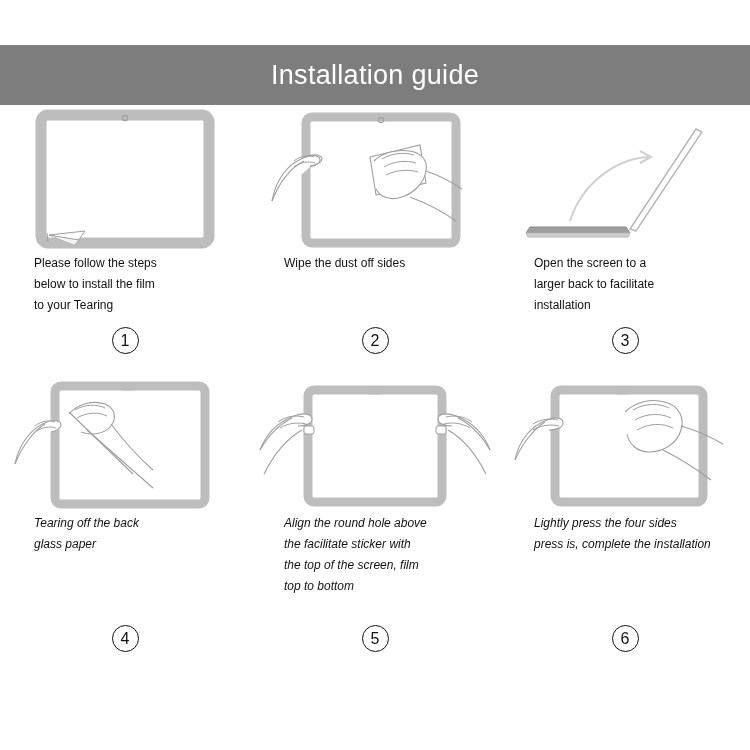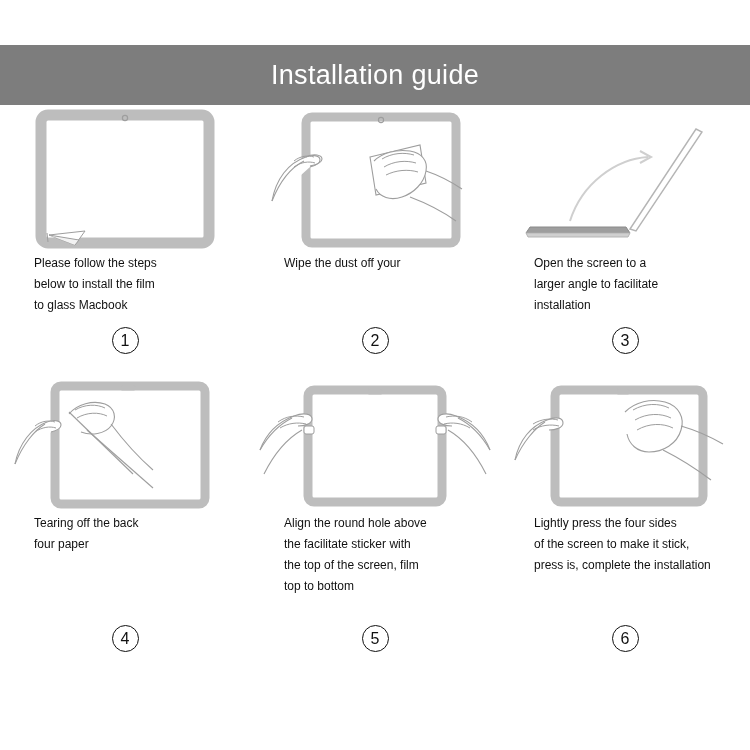--- a/index.html
+++ b/index.html
@@ -70,21 +70,21 @@
   .art-box svg { display: block; overflow: visible; }
 
   .step-text {
     font-size: 12px;
     line-height: 21px;
     color: #111111;
     padding-left: 20px;
     padding-right: 4px;
     min-height: 74px;
   }
-  .row2 .step-text { min-height: 112px; }
+  .row2 .step-text { min-height: 112px; font-style: italic; }
   .step-text div { white-space: nowrap; }
 
   .num-wrap {
     display: flex;
     justify-content: center;
     align-items: flex-start;
     height: 48px;
   }
   .num-circle {
     width: 27px;
@@ -122,21 +122,21 @@
           <rect x="6" y="6" width="168" height="128" rx="7" ry="7" fill="none" stroke="#bdbdbd" stroke-width="11"></rect>
           <circle cx="90" cy="9" r="2.6" fill="none" stroke="#9e9e9e" stroke-width="1.2"></circle>
           <path d="M14 126 L50 122 L40 136 Z" fill="#ffffff" stroke="#9e9e9e" stroke-width="1"></path>
           <path d="M14 126 L44 131 L40 136" fill="#f2f2f2" stroke="#9e9e9e" stroke-width="1"></path>
           <path d="M12 124 L13 133" stroke="#9e9e9e" stroke-width="1" fill="none"></path>
         </svg>
       </div>
       <div class="step-text">
         <div>Please follow the steps</div>
         <div>below to install the film</div>
-        <div>to glass Macbook</div>
+        <div>to your Tearing</div>
       </div>
       <div class="num-wrap">
         <div class="num-circle">1</div>
       </div>
     </div>
 
     <div class="step-cell row1">
       <div class="art-box">
         <svg width="210" height="140" viewBox="0 0 210 140">
           <rect x="36" y="8" width="150" height="126" rx="6" ry="6" fill="none" stroke="#bdbdbd" stroke-width="9"></rect>
@@ -152,21 +152,21 @@
 
           <path d="M104 52 C112 44 126 40 140 42 C152 44 158 52 156 62 C154 74 144 84 132 88 C120 92 110 88 106 80" fill="#ffffff" stroke="#9e9e9e" stroke-width="1.1"></path>
           <path d="M112 50 C122 44 134 43 144 46" fill="none" stroke="#9e9e9e" stroke-width="1"></path>
           <path d="M114 58 C124 52 136 51 146 54" fill="none" stroke="#9e9e9e" stroke-width="1"></path>
           <path d="M116 66 C126 61 138 60 148 63" fill="none" stroke="#9e9e9e" stroke-width="1"></path>
           <path d="M156 62 C168 66 180 72 192 80" fill="none" stroke="#9e9e9e" stroke-width="1.1"></path>
           <path d="M140 88 C156 94 172 102 186 112" fill="none" stroke="#9e9e9e" stroke-width="1.1"></path>
         </svg>
       </div>
       <div class="step-text">
-        <div>Wipe the dust off your</div>
+        <div>Wipe the dust off sides</div>
       </div>
       <div class="num-wrap">
         <div class="num-circle">2</div>
       </div>
     </div>
 
     <div class="step-cell row1">
       <div class="art-box">
         <svg width="210" height="140" viewBox="0 0 210 140">
 
@@ -174,21 +174,21 @@
           <path d="M6 124 L110 124 L108 128 L8 128 Z" fill="#d0d0d0" stroke="#b5b5b5" stroke-width="1"></path>
 
           <path d="M110 120 L176 20 L182 23 L116 122 Z" fill="#ffffff" stroke="#b5b5b5" stroke-width="1.4"></path>
 
           <path d="M50 112 C62 74 96 50 128 48" fill="none" stroke="#cfcfcf" stroke-width="2"></path>
           <path d="M120 42 L131 48 L120 54" fill="none" stroke="#cfcfcf" stroke-width="2"></path>
         </svg>
       </div>
       <div class="step-text">
         <div>Open the screen to a</div>
-        <div>larger angle to facilitate</div>
+        <div>larger back to facilitate</div>
         <div>installation</div>
       </div>
       <div class="num-wrap">
         <div class="num-circle">3</div>
       </div>
     </div>
 
     <div class="step-cell row2">
       <div class="art-box">
         <svg width="225" height="132" viewBox="0 0 225 132">
@@ -204,21 +204,21 @@
           <path d="M62 32 C72 26 84 26 92 30" fill="none" stroke="#9e9e9e" stroke-width="1"></path>
           <path d="M64 40 C74 34 86 34 94 38" fill="none" stroke="#9e9e9e" stroke-width="1"></path>
 
           <path d="M56 34 L120 96" fill="none" stroke="#9e9e9e" stroke-width="1.1"></path>
           <path d="M74 52 L140 110" fill="none" stroke="#9e9e9e" stroke-width="1.1"></path>
           <path d="M98 46 C110 62 124 78 140 92" fill="none" stroke="#9e9e9e" stroke-width="1.1"></path>
         </svg>
       </div>
       <div class="step-text">
         <div>Tearing off the back</div>
-        <div>four paper</div>
+        <div>glass paper</div>
       </div>
       <div class="num-wrap">
         <div class="num-circle">4</div>
       </div>
     </div>
 
     <div class="step-cell row2">
       <div class="art-box">
         <svg width="230" height="132" viewBox="0 0 230 132">
           <rect x="48" y="12" width="134" height="112" rx="6" ry="6" fill="none" stroke="#bdbdbd" stroke-width="9"></rect>
@@ -264,21 +264,20 @@
           <path d="M112 34 C122 24 138 20 152 24 C166 28 172 40 168 52 C164 66 150 74 136 74 C124 74 116 66 114 56" fill="#ffffff" stroke="#9e9e9e" stroke-width="1.1"></path>
           <path d="M120 32 C132 25 146 25 156 30" fill="none" stroke="#9e9e9e" stroke-width="1"></path>
           <path d="M122 42 C134 35 148 35 158 40" fill="none" stroke="#9e9e9e" stroke-width="1"></path>
           <path d="M124 52 C136 45 150 45 160 50" fill="none" stroke="#9e9e9e" stroke-width="1"></path>
           <path d="M168 48 C182 52 196 58 210 66" fill="none" stroke="#9e9e9e" stroke-width="1.1"></path>
           <path d="M150 72 C166 80 182 90 198 102" fill="none" stroke="#9e9e9e" stroke-width="1.1"></path>
         </svg>
       </div>
       <div class="step-text">
         <div>Lightly press the four sides</div>
-        <div>of the screen to make it stick,</div>
         <div>press is, complete the installation</div>
       </div>
       <div class="num-wrap">
         <div class="num-circle">6</div>
       </div>
     </div>
 
   </div>
 </div>
 

